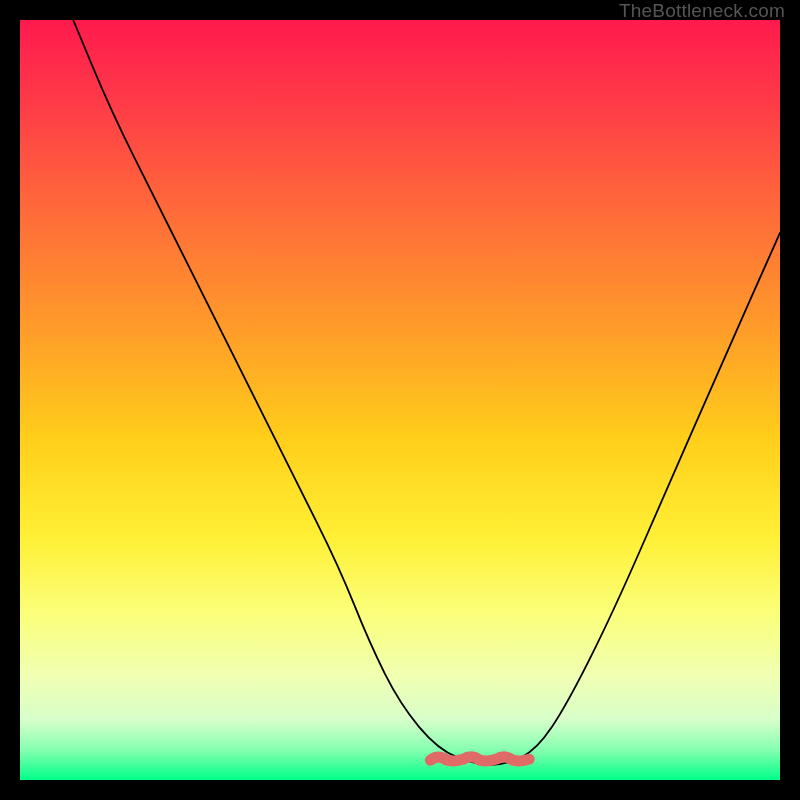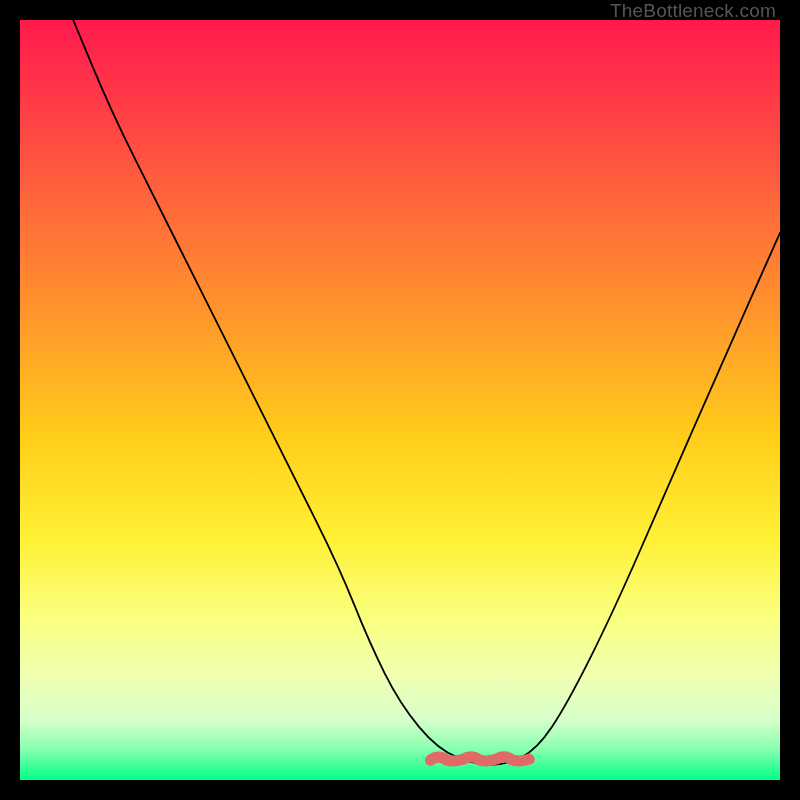--- a/index.html
+++ b/index.html
@@ -41,21 +41,21 @@
   svg.curve {
     position: absolute;
     left: 0;
     top: 0;
     width: 760px;
     height: 760px;
   }
   .watermark {
     position: absolute;
     top: 0;
-    right: 24px;
+    right: 15px;
     font-family: Arial, Helvetica, sans-serif;
     font-size: 19px;
     color: #555;
     font-weight: 500;
     letter-spacing: 0.2px;
   }
 </style>
 </head>
 <body>
 

